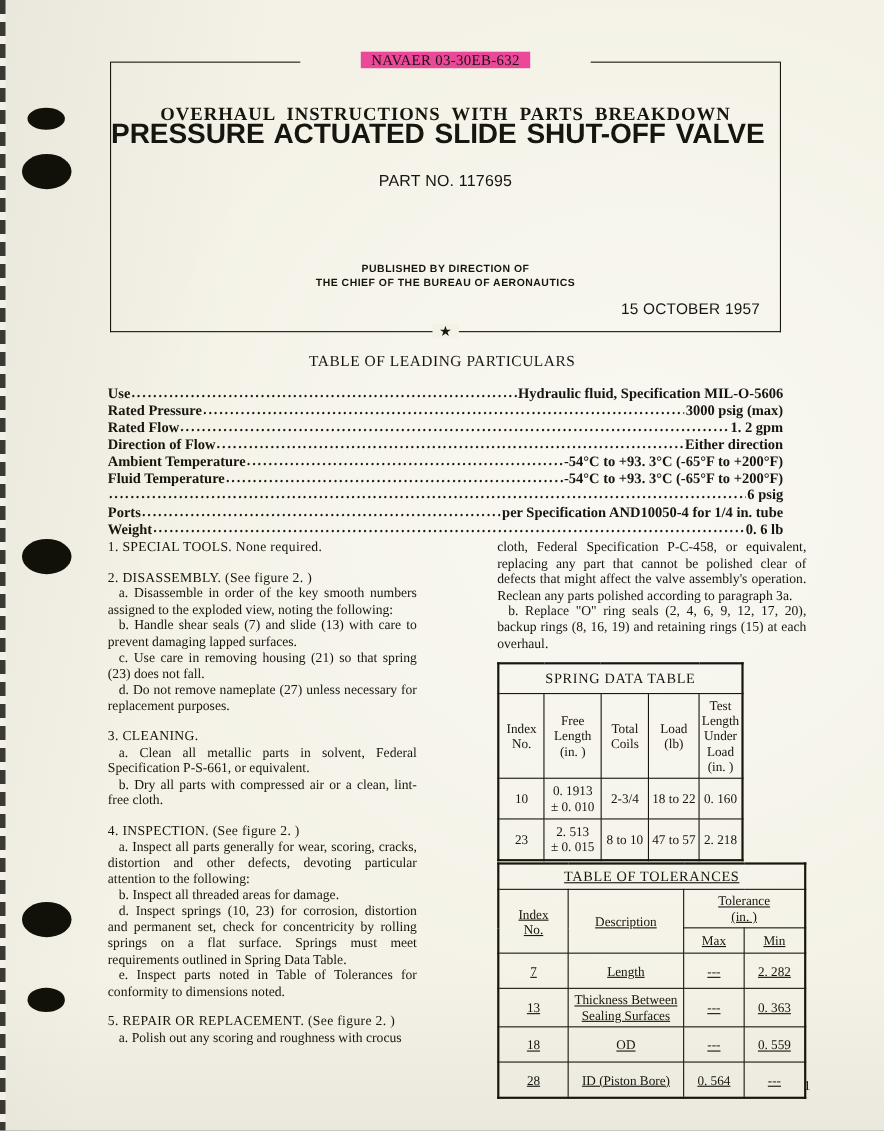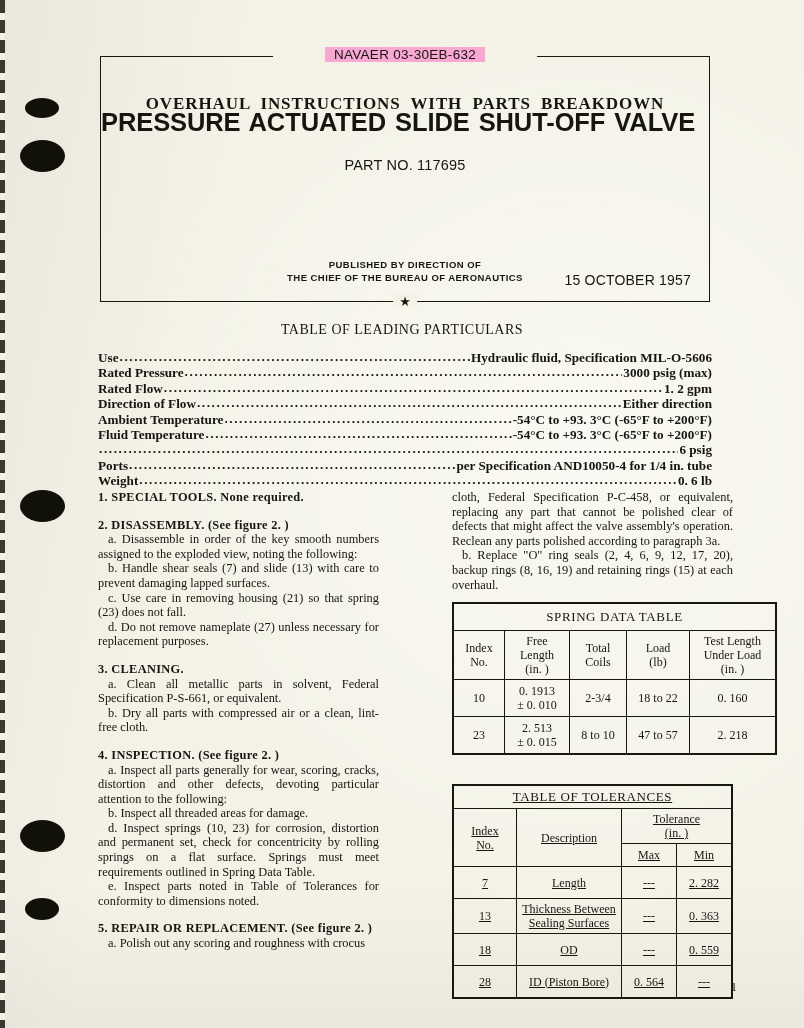--- a/index.html
+++ b/index.html
@@ -63,21 +63,21 @@
   .navaer {
     position: absolute;
     left: 0; right: 0;
     top: -9px;
     text-align: center;
     font-family: "Liberation Sans", "DejaVu Sans", sans-serif;
     font-size: 13.5px;
     letter-spacing: .3px;
     font-weight: 400;
   }
-  .navaer span { background: #f9a8d4; padding: 0 9px; }
+  .navaer span { background: #ec4899; padding: 0 9px; font-family: Liberation Serif, serif; }
 
   .title-1 {
     position: absolute;
     left: 0; right: 0; top: 38px;
     text-align: center;
     font-family: "Liberation Serif", serif;
     font-weight: bold;
     font-size: 17px;
     letter-spacing: .9px;
     word-spacing: 5px;
@@ -110,21 +110,20 @@
     letter-spacing: .3px;
   }
   .pub-1, .pub-2 {
     position: absolute;
     left: 0; right: 0;
     text-align: center;
     font-family: "Liberation Sans", "DejaVu Sans", sans-serif;
     font-size: 9.5px;
     font-weight: bold;
     letter-spacing: .45px;
-    margin-top: 20px;
   }
   .pub-1 { top: 183px; }
   .pub-2 { top: 196px; }
   .pub-date {
     position: absolute;
     right: 18px; top: 216px;
     font-family: "Liberation Sans", "DejaVu Sans", sans-serif;
     font-size: 14px;
     letter-spacing: .2px;
   }
@@ -181,21 +180,21 @@
     width: 281px;
     font-size: 12.4px;
     line-height: 14.6px;
     text-align: justify;
   }
   .col-left  { left: 98px; }
   .col-right { left: 452px; }
   .col p { margin: 0; }
   .gap { height: 13px; }
   .hang { text-indent: 10px; }
-  .sec { font-weight: bold; letter-spacing: .3px; }
+  .sec { font-weight: normal; letter-spacing: .3px; }
 
   
   .tbl {
     position: absolute;
     border-collapse: collapse;
     font-size: 12px;
     background: transparent;
   }
   .tbl td, .tbl th {
     border: 1.3px solid #17160f;
@@ -206,21 +205,21 @@
     line-height: 14px;
   }
   .tbl .cap {
     border: 1.3px solid #17160f;
     font-size: 13px;
     letter-spacing: .6px;
     padding: 4px 2px;
   }
   .tbl-outer { border: 2px solid #17160f; }
 
-  #spring-data-table { left: 452px; top: 602px; width: 325px; }
+  #spring-data-table { left: 452px; top: 602px; width: 224px; }
   #spring-data-table td, #spring-data-table th { height: 18px; }
   #spring-data-table tbody td { height: 30px; }
 
   #tolerances-table { left: 452px; top: 784px; width: 281px; text-decoration: underline; }
   #tolerances-table tbody td { height: 25px; }
 
   .page-num {
     position: absolute;
     right: 67px; top: 980px;
     font-size: 12.5px;

